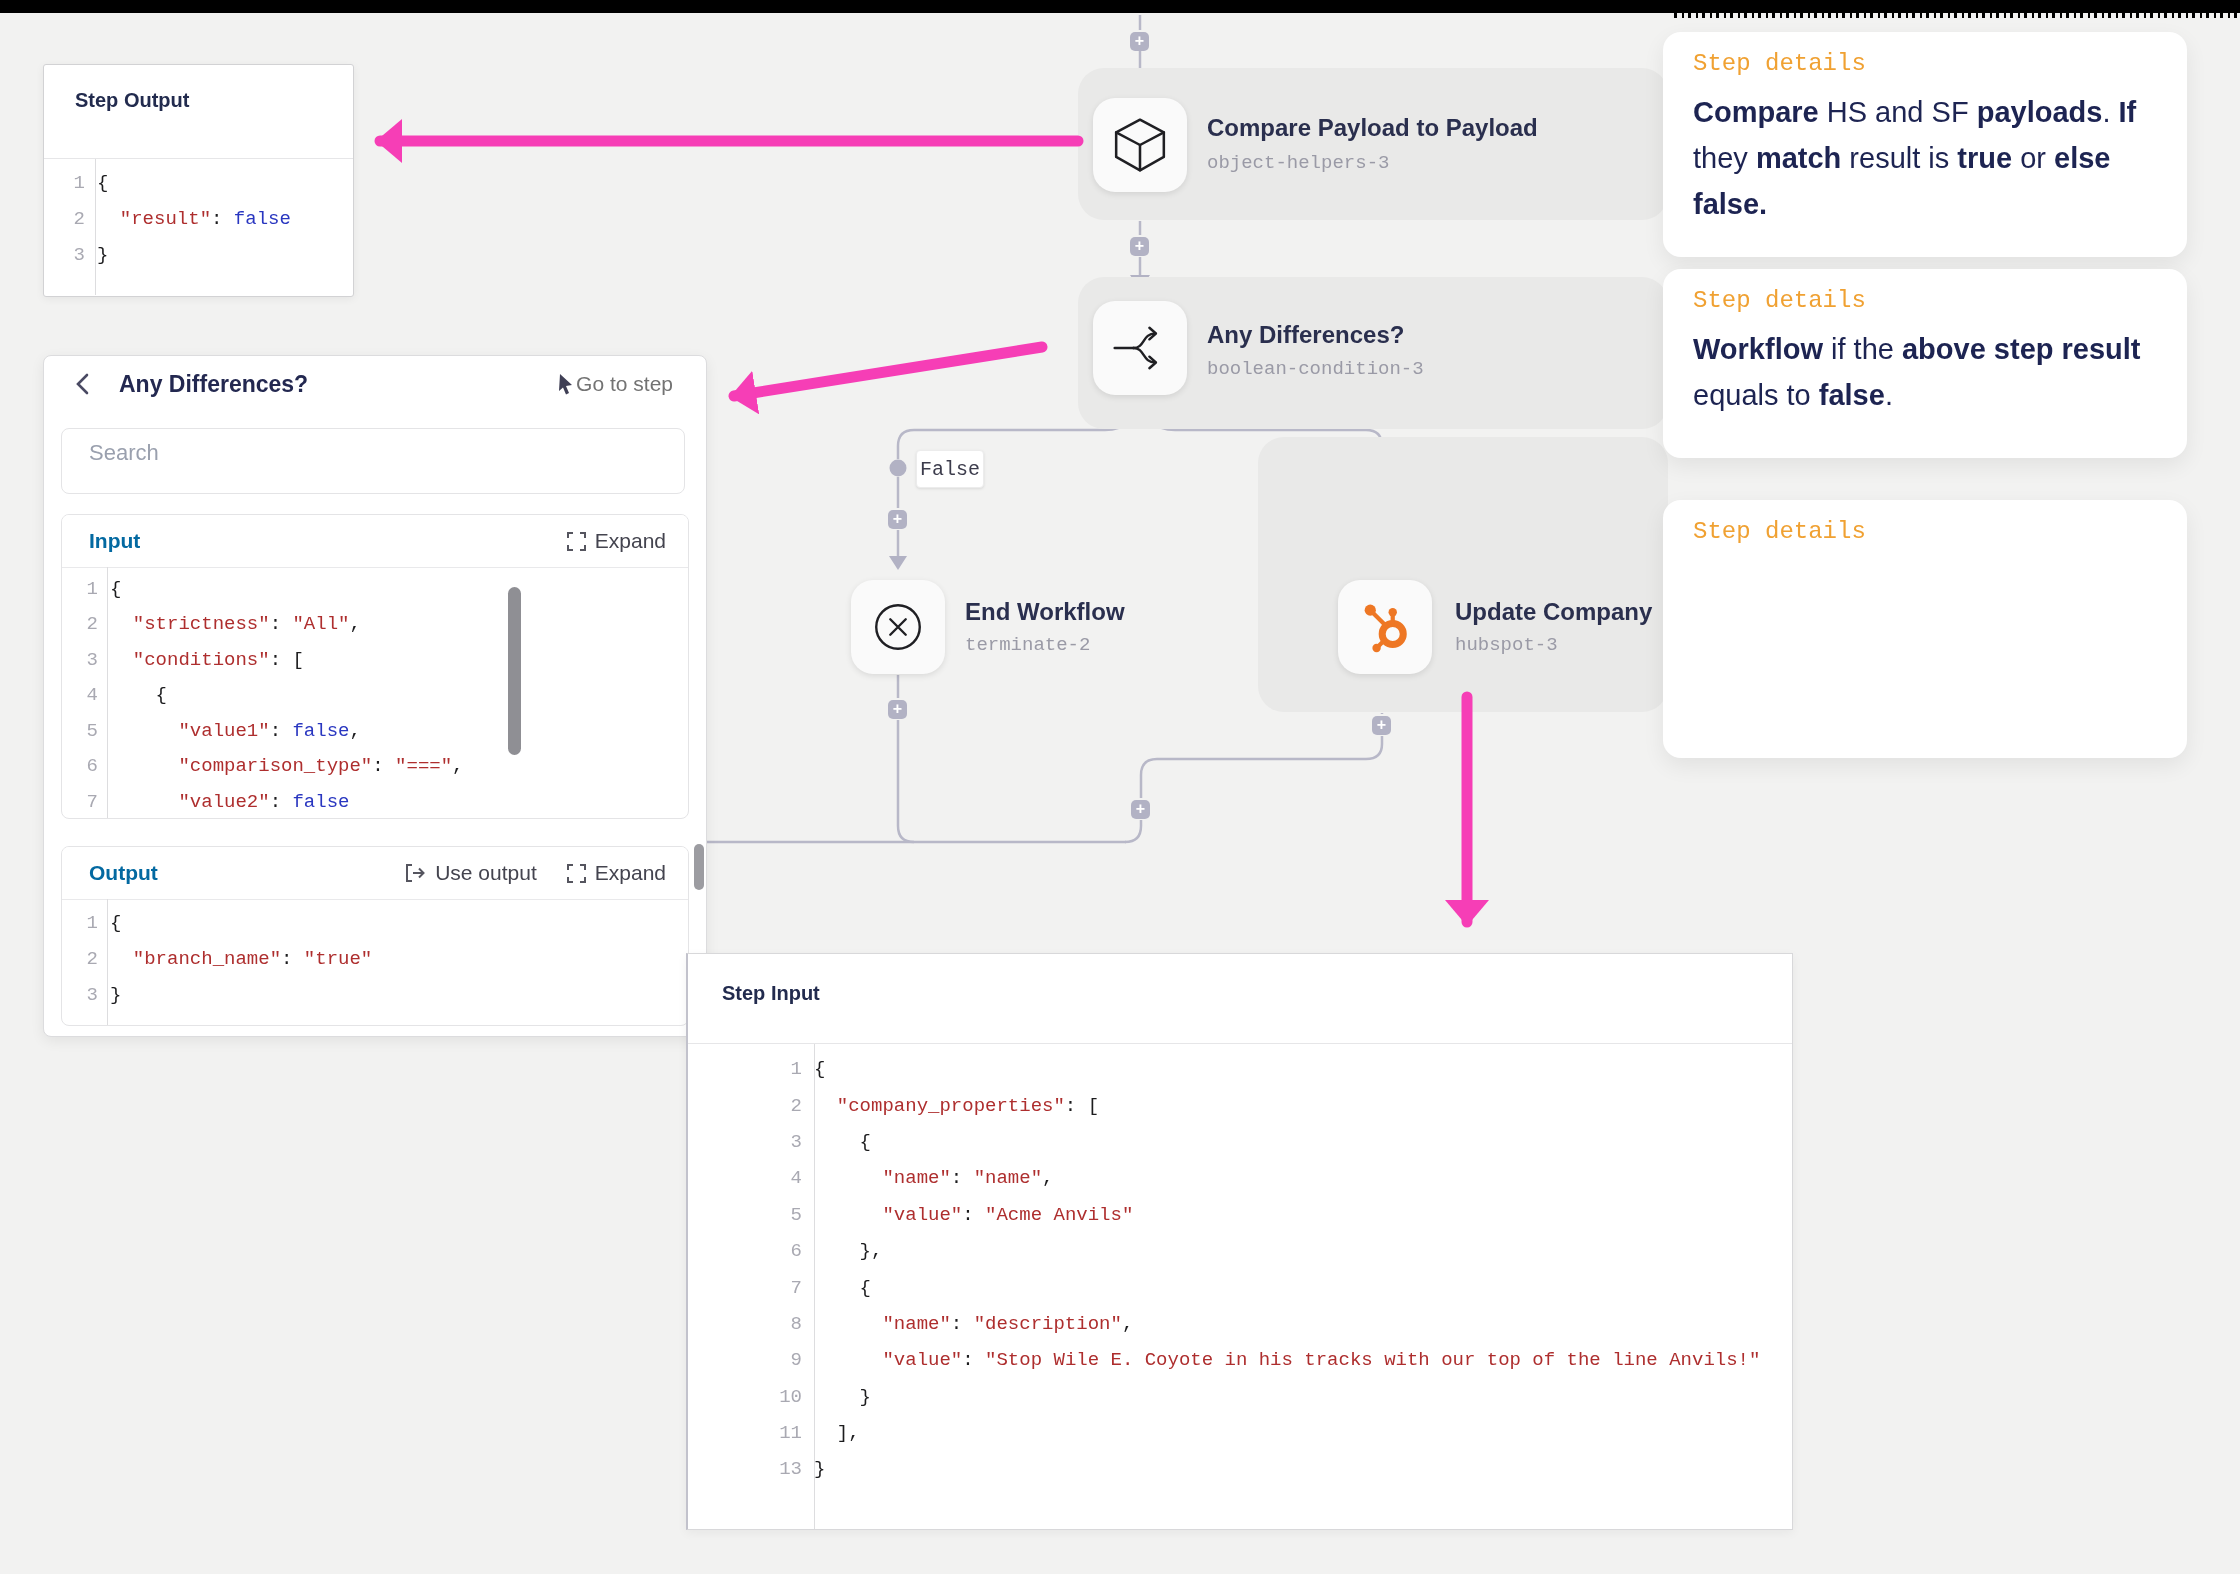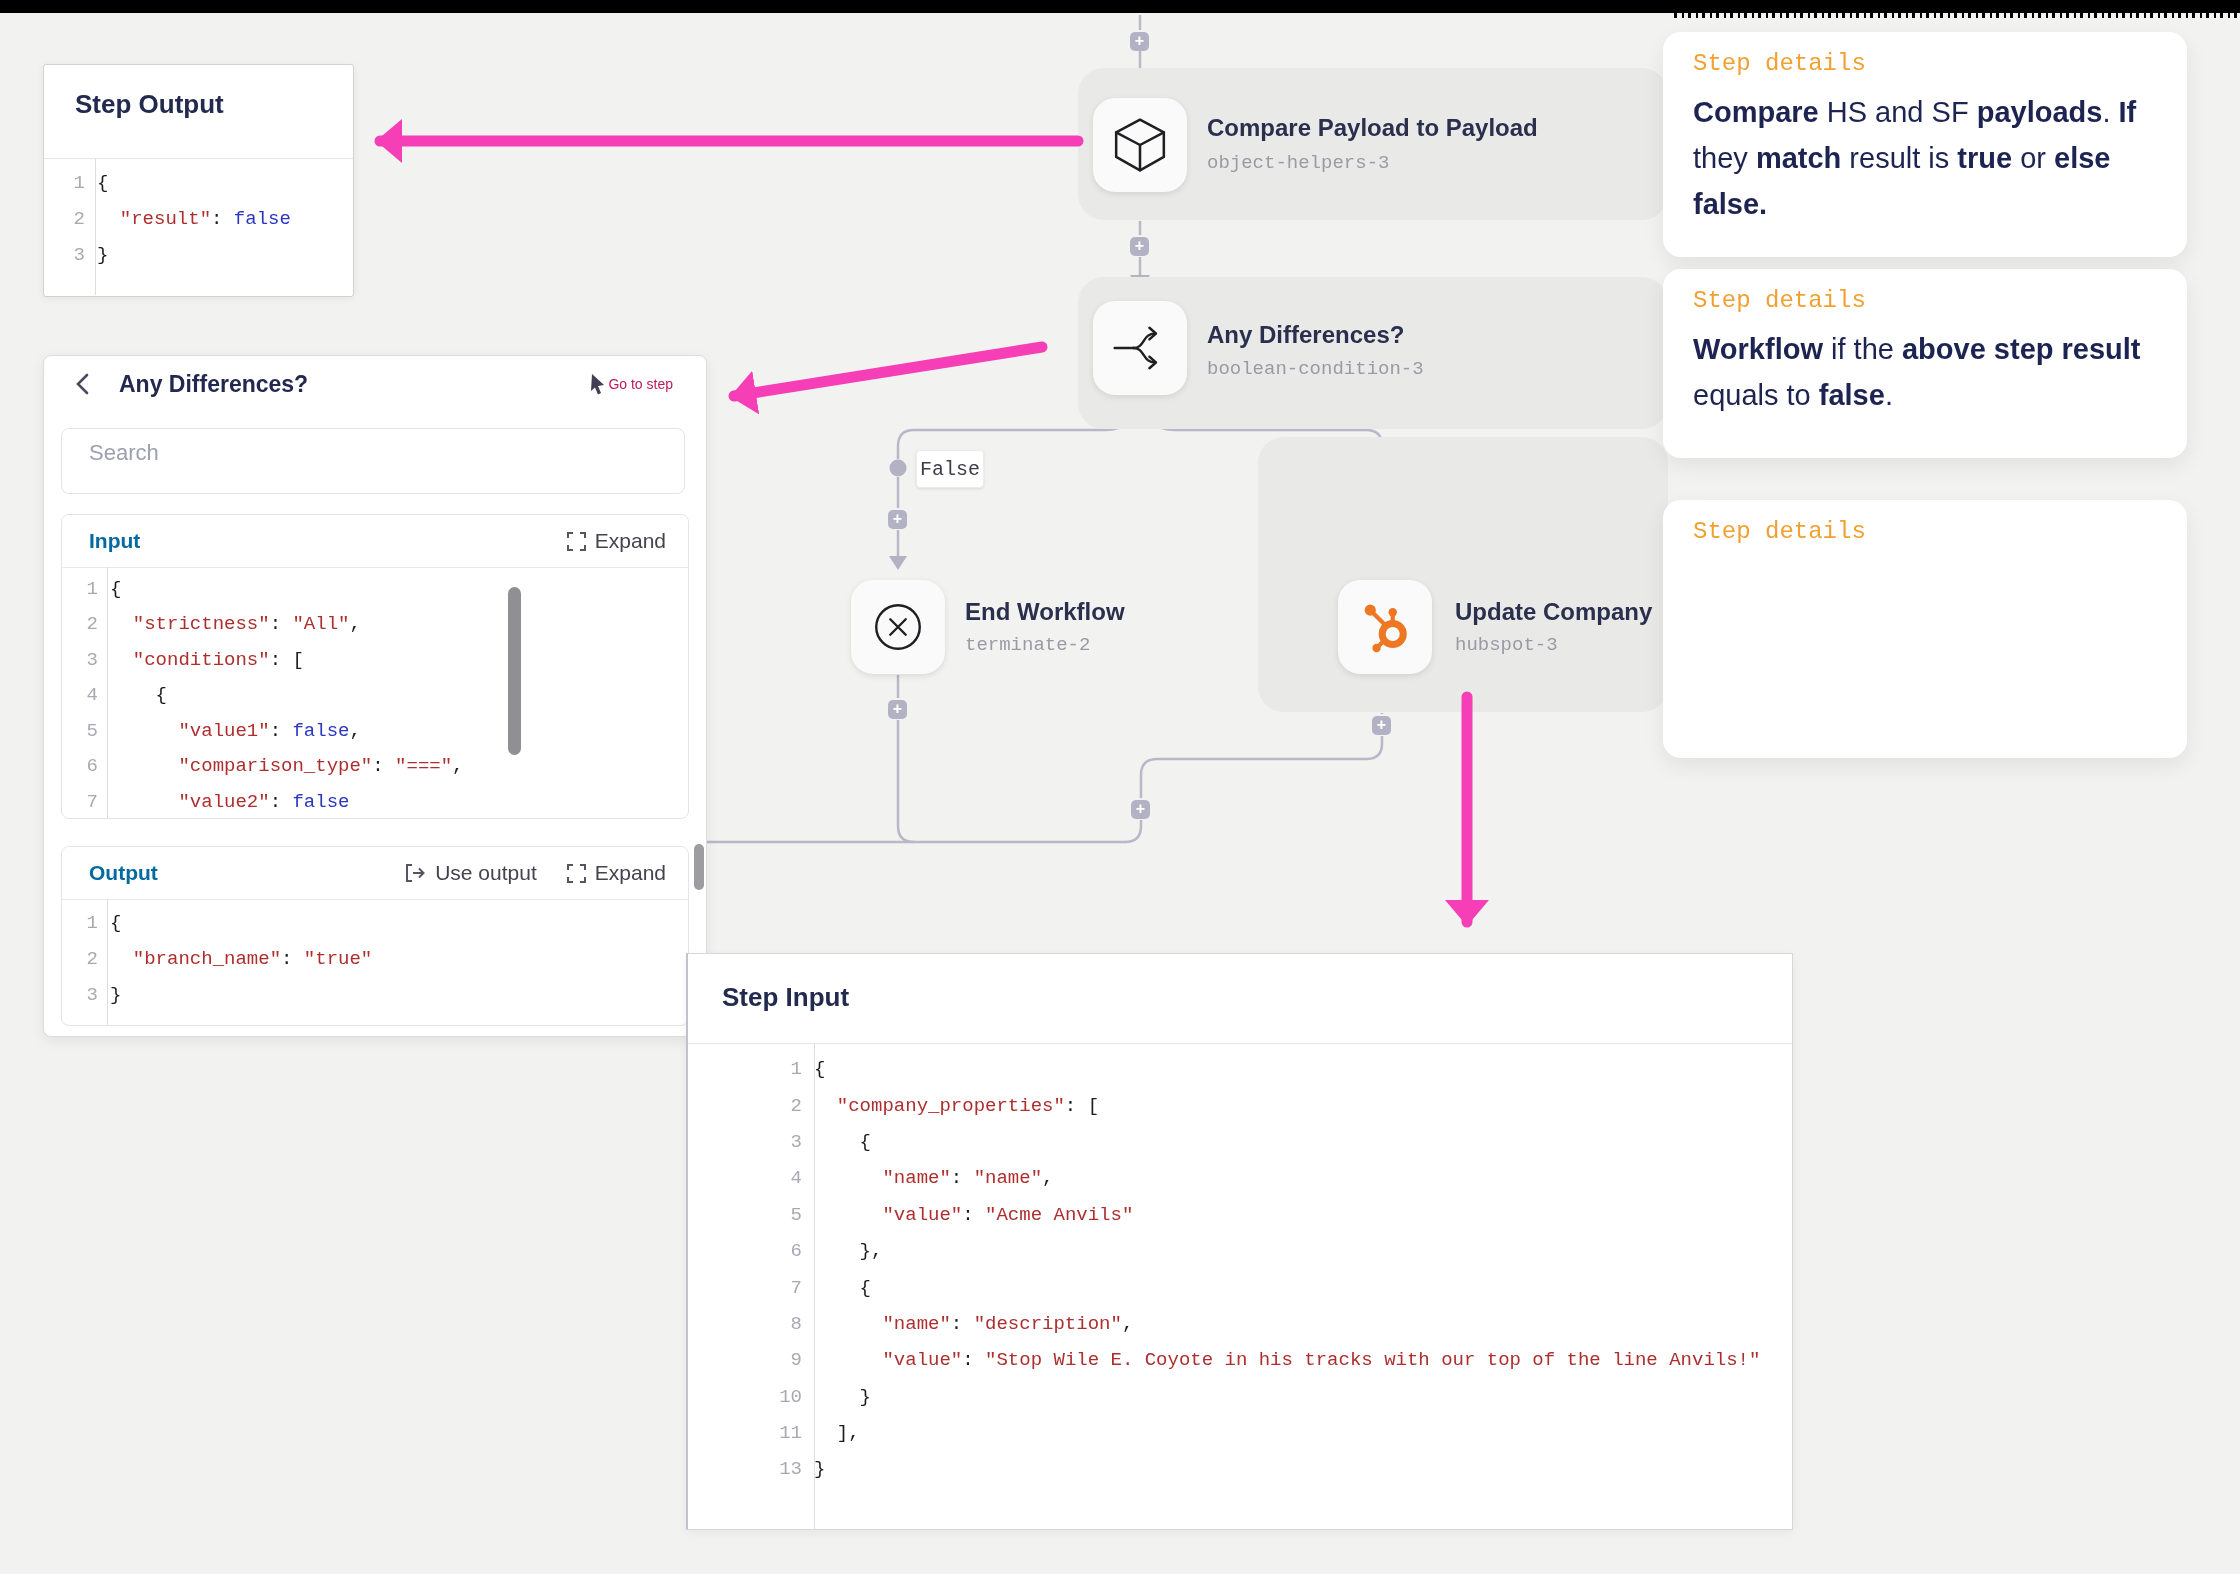--- a/index.html
+++ b/index.html
@@ -22,34 +22,34 @@
   .card{position:absolute;background:#e9e9e8;border-radius:26px;z-index:2;}
   .tile{position:absolute;width:94px;height:94px;background:#fafafa;border-radius:22px;
     box-shadow:0 2px 6px rgba(0,0,0,.10);display:flex;align-items:center;justify-content:center;z-index:3;}
   .ntitle{position:absolute;font-size:24px;font-weight:700;color:#2a2f4e;z-index:3;white-space:nowrap;}
   .nsub{position:absolute;font-family:"Liberation Mono",monospace;font-size:19px;color:#9a9aa6;z-index:3;white-space:nowrap;}
   
   .panel{position:absolute;background:#fff;z-index:3;}
   .p-out{left:43px;top:64px;width:309px;height:231px;border:1px solid #d2d2d4;border-radius:3px;box-shadow:0 2px 8px rgba(0,0,0,.06);}
   .p-left{left:43px;top:355px;width:662px;height:680px;border:1px solid #dcdcde;border-radius:8px;box-shadow:0 4px 14px rgba(0,0,0,.07);}
   .p-in{left:686px;top:953px;width:1104px;height:575px;border:1px solid #d8d8da;border-left:2px solid #c2c2cc;box-shadow:0 3px 10px rgba(0,0,0,.05);}
-  .ptitle{position:absolute;font-size:26px;font-weight:700;color:#222b4e;}
+  .ptitle{position:absolute;font-size:20px;font-weight:700;color:#222b4e;}
   .divider{position:absolute;left:0;width:100%;height:1px;background:#e6e6e8;}
   
   .code{position:absolute;overflow:hidden;}
   .cl{display:flex;align-items:center;}
   .ln{flex:none;text-align:right;font-family:"Liberation Mono",monospace;font-size:19px;color:#a9a9b2;}
   .ct{font-family:"Liberation Mono",monospace;font-size:19px;white-space:pre;padding-left:12px;}
   .tk.p{color:#1c1c1e;} .tk.k{color:#ae2e2e;} .tk.s{color:#ae2e2e;} .tk.b{color:#2936c0;} .tk.n{color:#217a4a;}
   .gut{position:absolute;width:1px;background:#dddddf;}
   
   .lhead{position:absolute;left:0;top:0;width:100%;height:56px;display:flex;align-items:center;}
   .chev{width:26px;height:26px;margin-left:27px;flex:none;}
   .lhtitle{font-size:23px;font-weight:700;color:#232850;margin-left:22px;flex:1;}
-  .goto{display:flex;align-items:center;gap:0;margin-right:33px;font-size:14px;color:#be185d;}
+  .goto{display:flex;align-items:center;gap:0;margin-right:33px;font-size:21px;color:#737373;}
   .search{position:absolute;left:17px;top:72px;width:624px;height:66px;border:1px solid #e4e4e6;border-radius:8px;
     font-size:22px;color:#444;padding:0 0 16px 27px;outline:none;font-family:"Liberation Sans",sans-serif;background:#fff;box-sizing:border-box;}
   .search::placeholder{color:#9aa0ae;}
   .subbox{position:absolute;left:17px;border:1px solid #e4e4e6;border-radius:8px;background:#fff;overflow:hidden;box-sizing:border-box;}
   .sb-head{position:absolute;left:0;top:0;width:100%;height:52px;border-bottom:1px solid #e9e9eb;
     display:flex;align-items:center;background:#fff;}
   .sb-label{font-size:21px;font-weight:700;color:#0369a1;margin-left:27px;flex:1;}
   .sb-act{display:flex;align-items:center;gap:9px;font-size:21px;color:#44444f;margin-right:22px;}
   .thumb{position:absolute;background:#8f8f94;border-radius:7px;z-index:4;}
   

